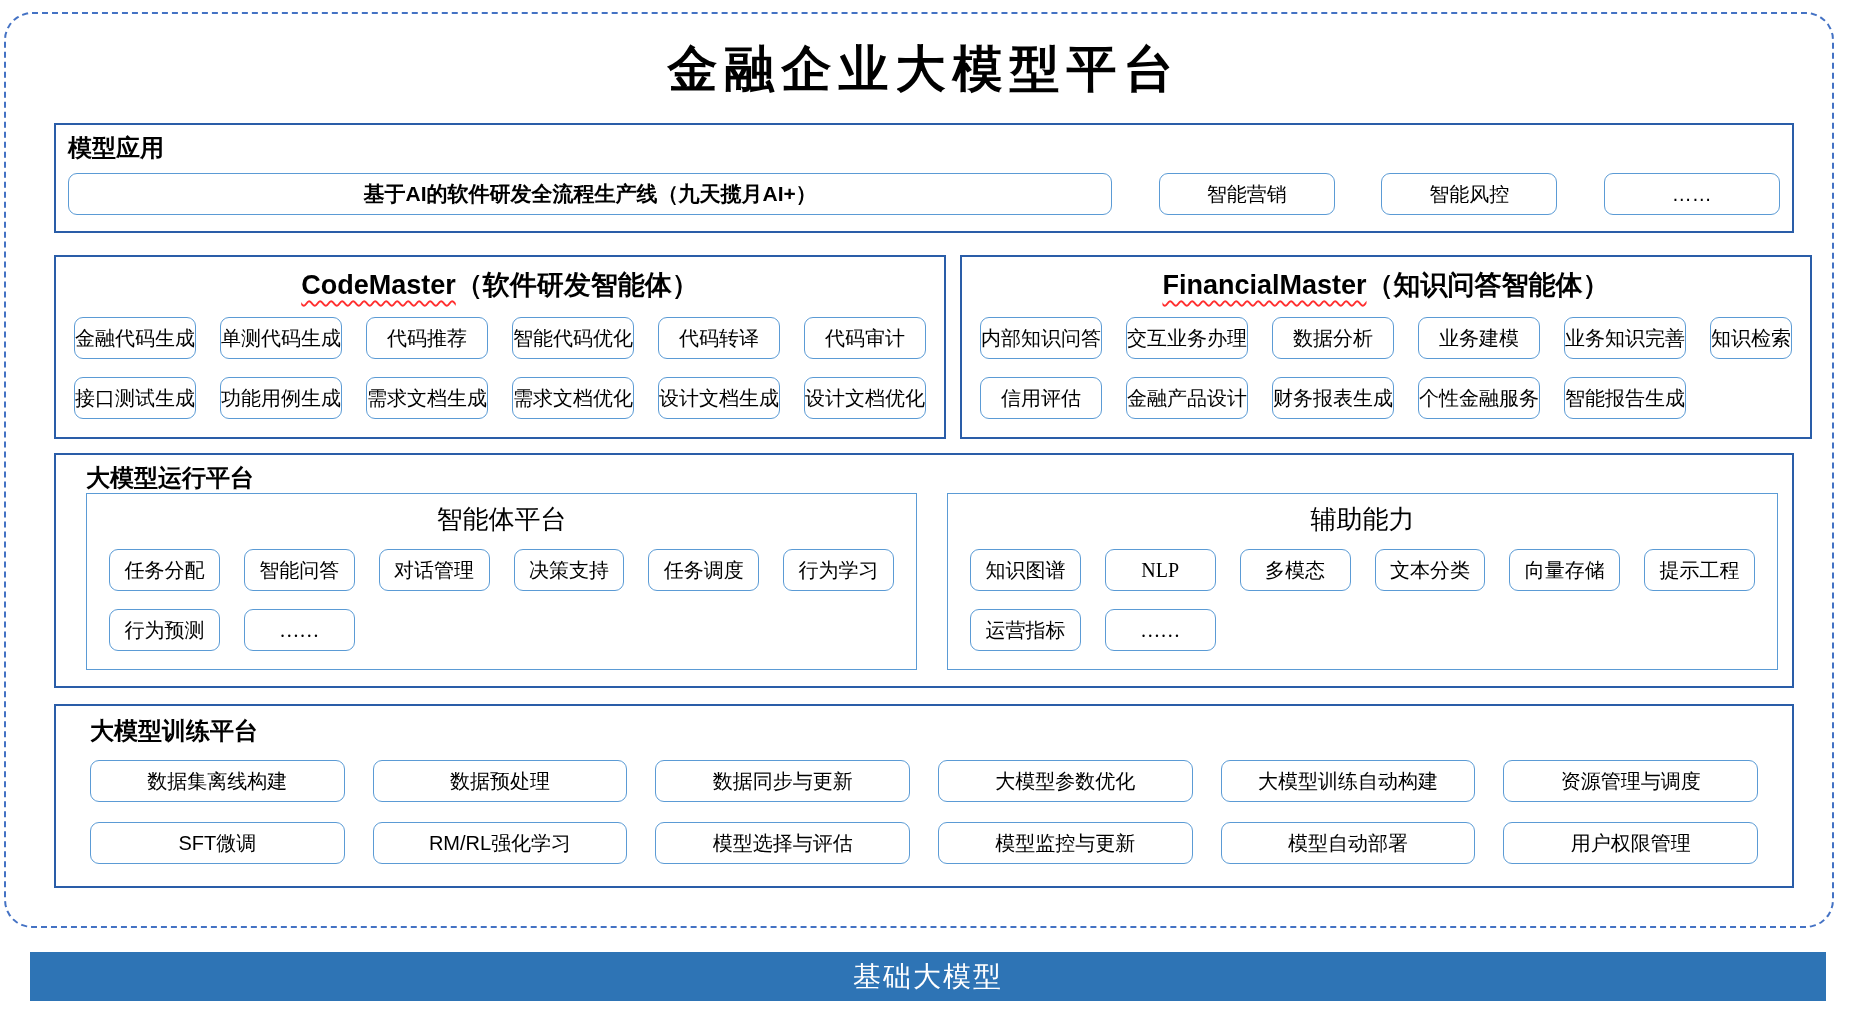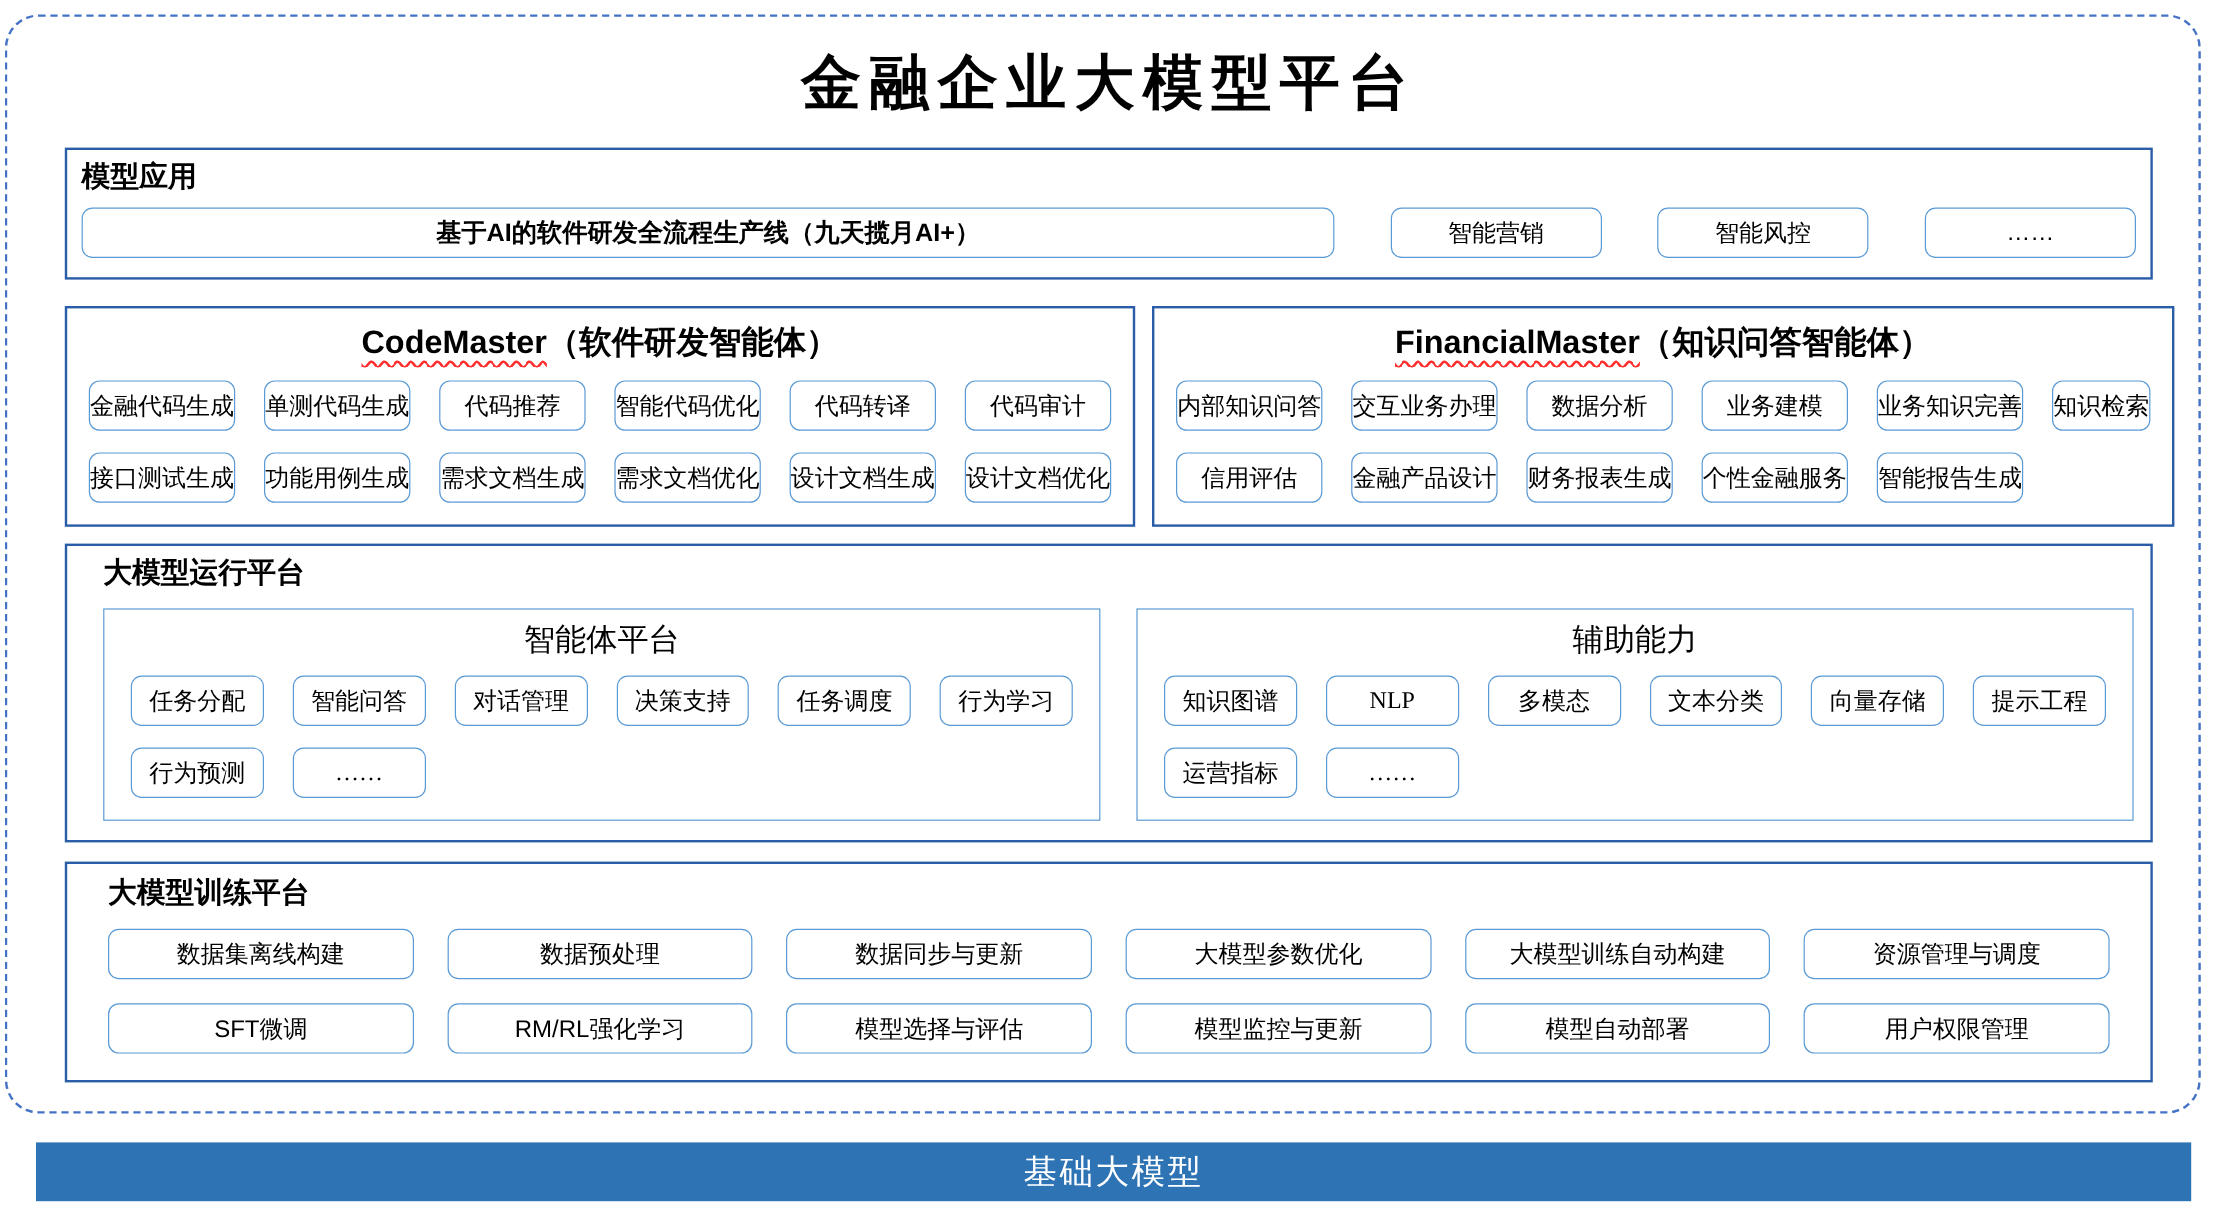--- a/index.html
+++ b/index.html
@@ -28,21 +28,21 @@
   
   .agents-row{display:flex;gap:14px;margin-top:22px;}
   .agent-box{flex:1;padding:8px 18px 18px;}
   .agent-title{text-align:center;font-size:27px;font-weight:700;margin:2px 0 14px;}
   .squiggle{text-decoration-line:underline;text-decoration-style:wavy;
     text-decoration-color:var(--squiggle);text-decoration-thickness:2px;
     text-underline-offset:6px;}
   .grid4{display:grid;grid-template-columns:repeat(6,1fr);column-gap:24px;row-gap:18px;font-family:Liberation Serif, serif;}
   
   .sec-runtime{margin-top:14px;padding:8px 14px 16px 30px;}
-  .runtime-row{display:flex;gap:30px;margin-top:14px;}
+  .runtime-row{display:flex;gap:30px;margin-top:0;}
   .sub-box{flex:1;border:1.6px solid var(--subbox-border);padding:6px 22px 18px;}
   .sub-header{text-align:center;font-size:26px;font-weight:400;margin:2px 0 12px;}
   
   .sec-training{margin-top:16px;padding:10px 34px 22px;}
   .grid6{display:grid;grid-template-columns:repeat(6,1fr);column-gap:28px;row-gap:20px;margin-top:14px;}
   
   .base-bar{position:absolute;left:30px;top:952px;width:1796px;height:49px;
     background:var(--bar-bg);color:var(--bar-text);display:flex;align-items:center;
     justify-content:center;font-size:28px;letter-spacing:2px;}
 </style>

